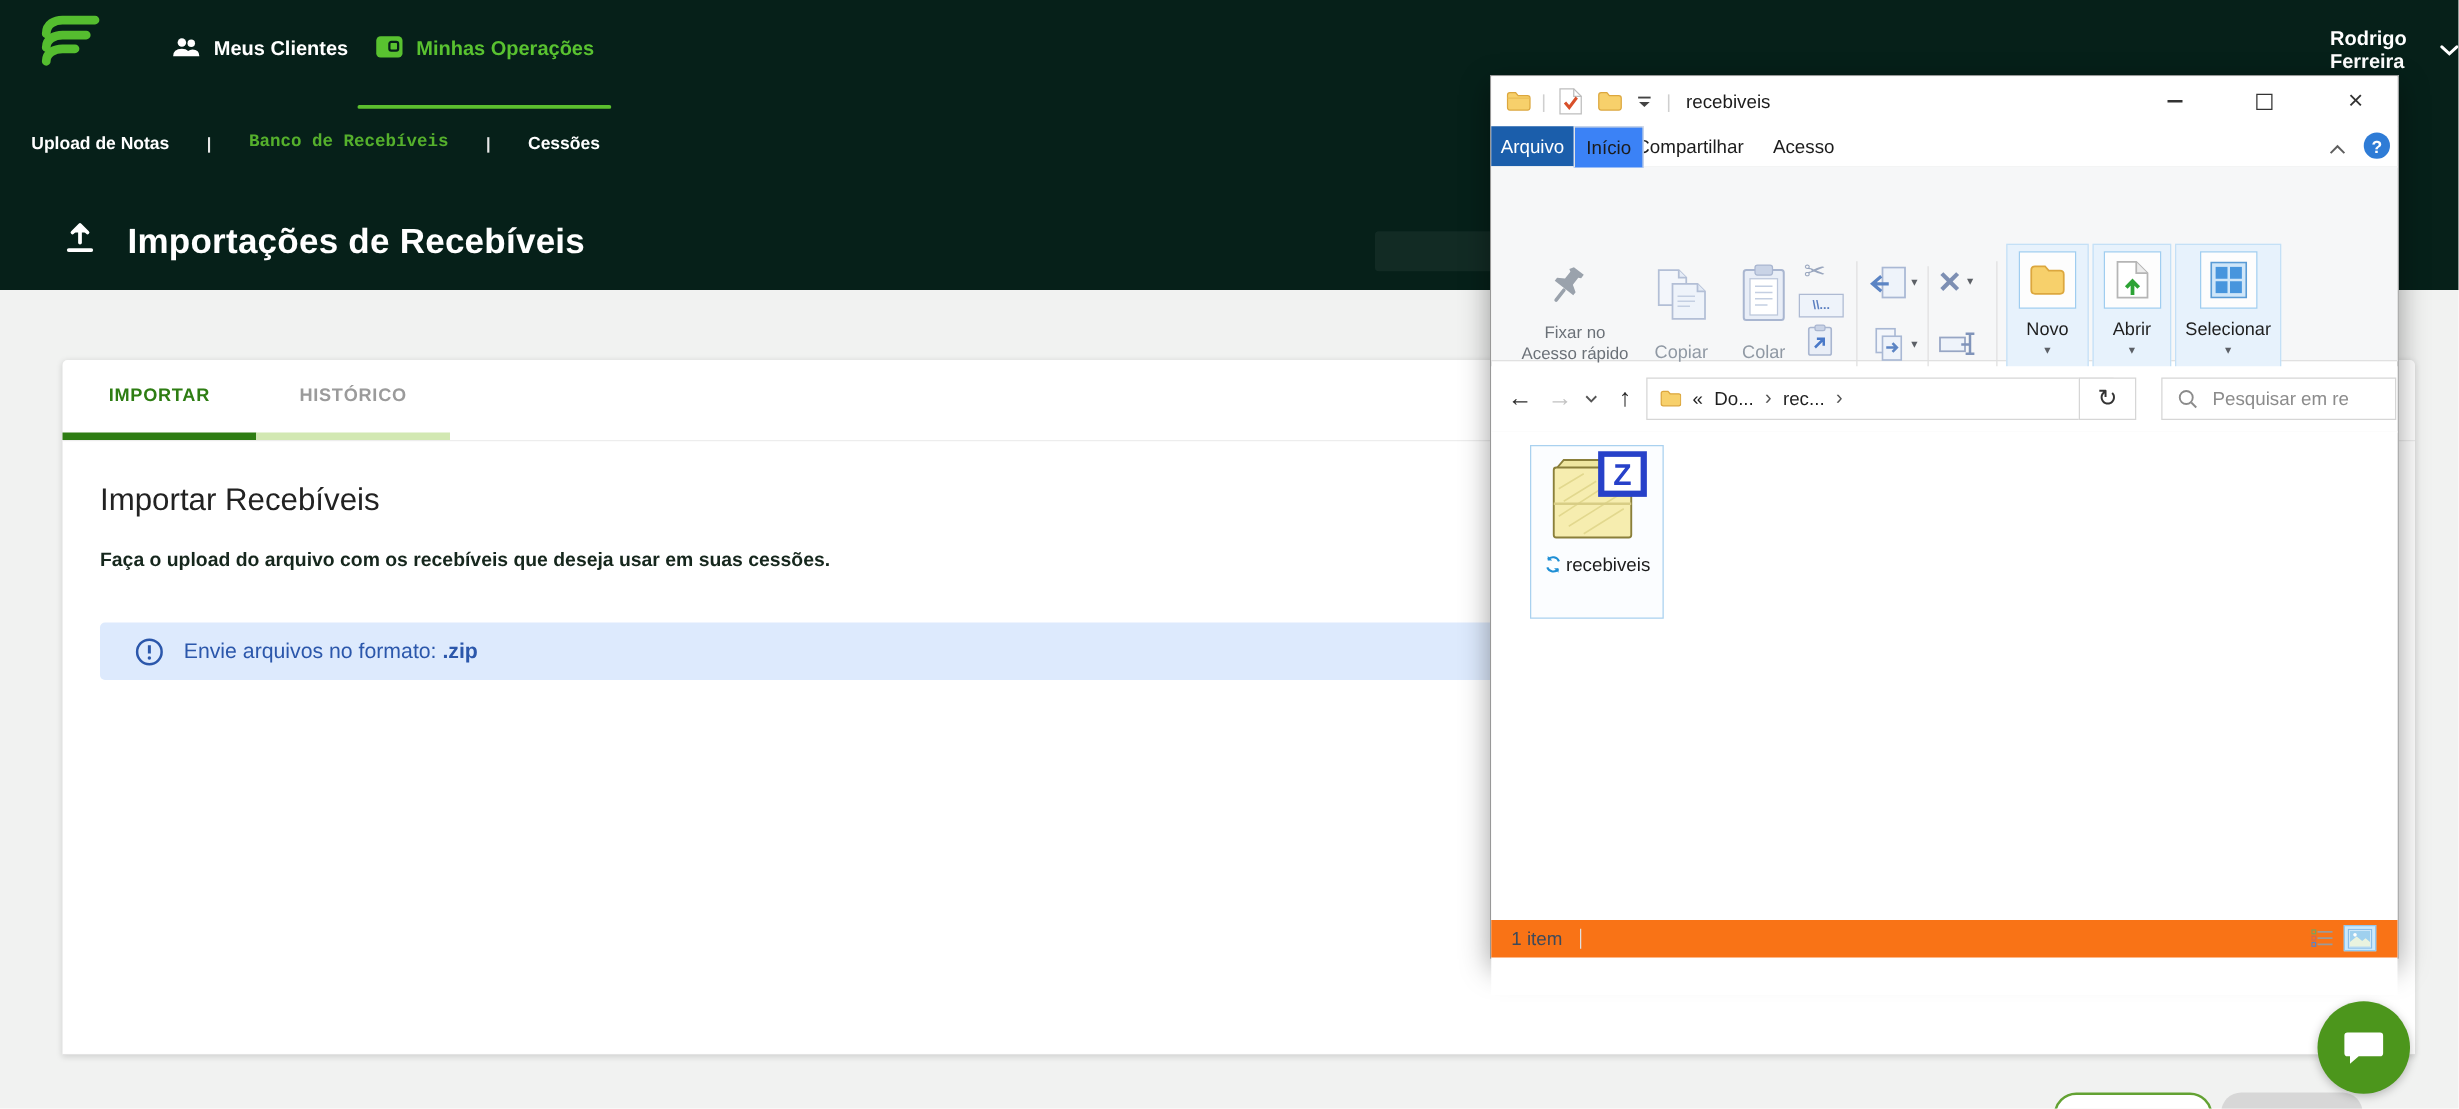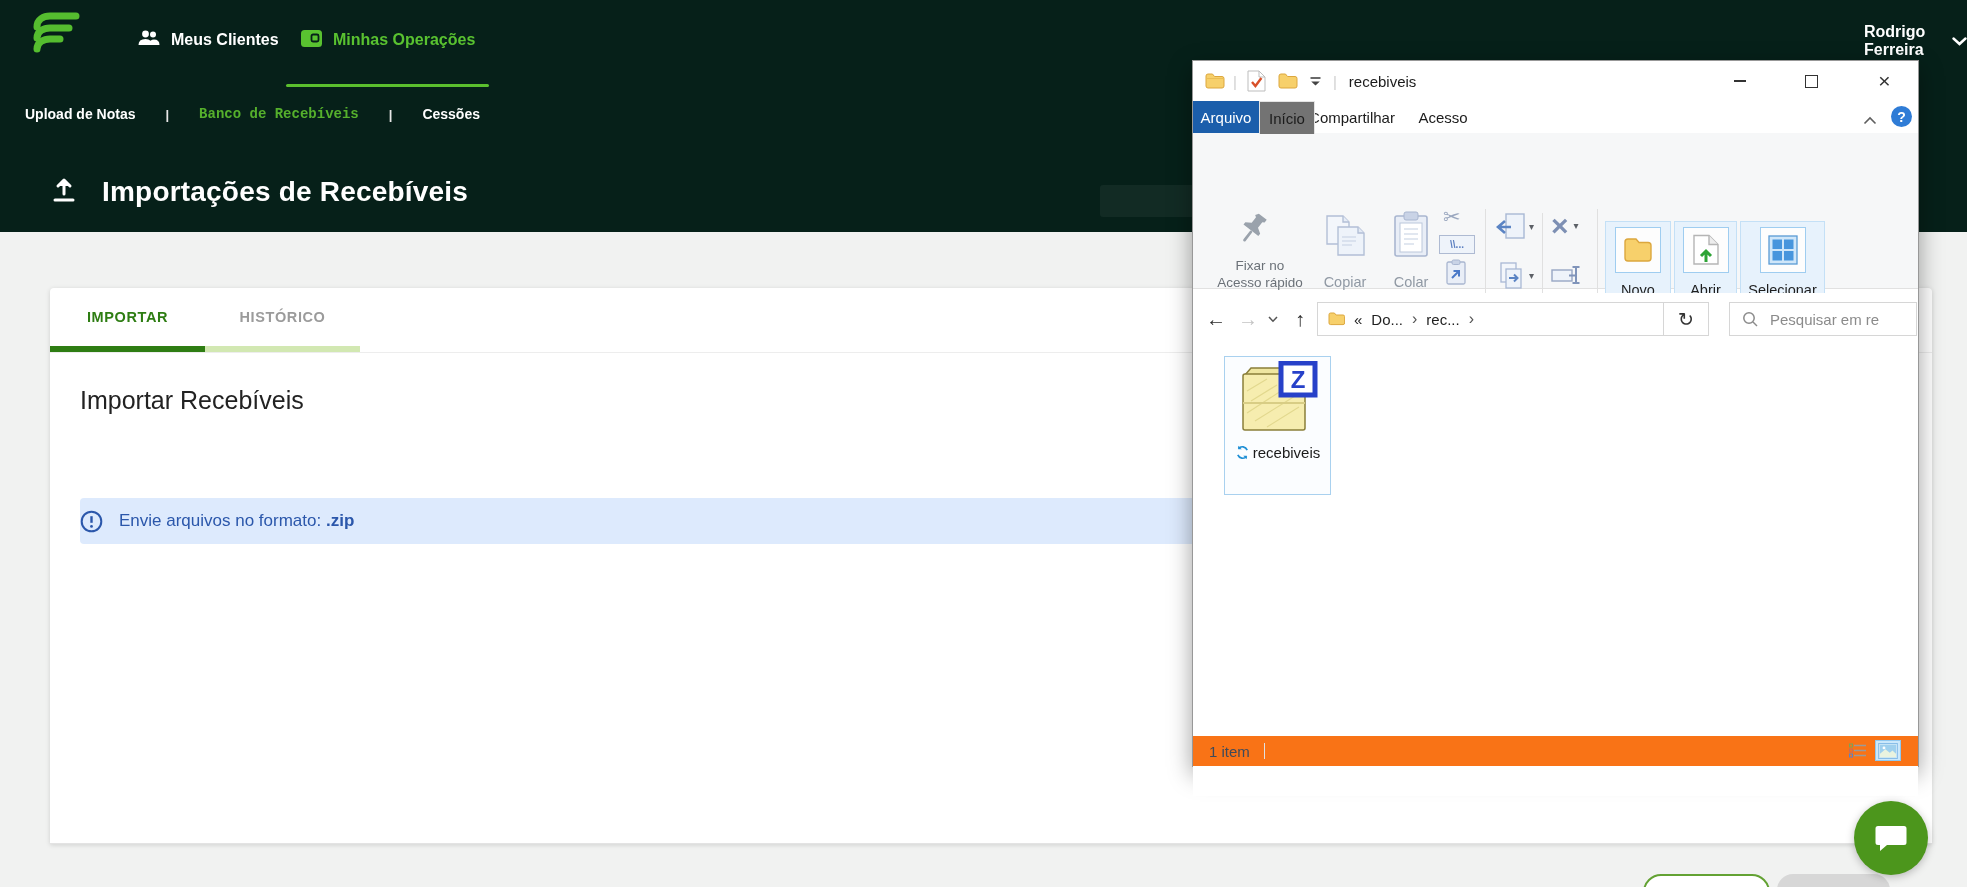--- a/index.html
+++ b/index.html
@@ -21,21 +21,21 @@
   .card{left:50px;top:288px;width:1882px;height:555px;background:#fff;z-index:2;
         box-shadow:0 1px 5px rgba(0,0,0,.14);border-bottom:1px solid #e3e3e3;border-radius:4px 4px 0 0;}
   .tabrow{position:absolute;left:0;top:0;width:100%;height:64px;border-bottom:1px solid #ededed;display:flex;}
   .tab{width:155px;display:flex;align-items:center;justify-content:center;font-size:14.5px;font-weight:700;
        letter-spacing:.6px;color:#9b9b9b;border-bottom:6px solid transparent;box-sizing:border-box;cursor:pointer;}
   .tab.active{color:#2e7d13;border-bottom-color:#2e7d13;}
   .tab.next{border-bottom-color:#d2e8b2;}
   .heading{font-size:25px;color:#222;}
   .desc{font-size:15.5px;font-weight:700;color:#16271d;}
   .banner{left:30px;top:210px;width:1822px;height:46px;background:#ddeafd;border-radius:4px;
-          display:flex;align-items:center;gap:16px;padding-left:0;box-sizing:border-box;}
+          display:flex;align-items:center;gap:16px;padding-left:28px;box-sizing:border-box;}
   .banner-text{font-size:17px;color:#2b57ab;}
   .banner-hl{font-weight:700;}
   .dropzone{left:30px;top:282px;width:1812px;height:243px;background:#dcecca;border:2px dashed #4c8a1e;
             border-radius:14px;box-sizing:border-box;display:flex;flex-direction:column;align-items:center;
             justify-content:center;gap:14px;cursor:pointer;}
   .dz-text{font-size:17px;font-weight:700;color:#3b7c16;text-align:center;line-height:27px;}
   
   .btn-outline{left:1643px;top:874px;width:123px;height:40px;border:2px solid #63a233;border-radius:18px;background:#fff;z-index:2;}
   .btn-gray{left:1777px;top:874px;width:113px;height:40px;border-radius:16px;background:#d7d7d7;z-index:2;}
   
@@ -47,30 +47,30 @@
   .titlebar{position:absolute;left:0;top:0;width:100%;height:40px;background:#fff;display:flex;align-items:center;}
   .qat-pipe{color:#cfcfcf;font-size:15px;}
   .win-title{font-size:15px;color:#1b1b1b;}
   .wc{position:absolute;top:0;width:47px;height:40px;display:flex;align-items:center;justify-content:center;cursor:pointer;}
   .wc .line{width:12px;height:1.5px;background:#333;}
   .wc .boxg{width:11px;height:11px;border:1.4px solid #333;}
   .wc.close{font-size:21px;color:#333;font-weight:400;}
   .rtabs{position:absolute;left:0;top:40px;width:100%;height:32px;background:#fff;border-bottom:1px solid #e4e4e4;}
   .rtab{position:absolute;top:0;height:32px;display:flex;align-items:center;justify-content:center;font-size:15px;cursor:pointer;}
   .rtab.file{background:#1b5eab;color:#fff;}
-  .rtab.active{background:#737373;border:1px solid #e4e4e4;border-bottom:none;height:33px;z-index:2;box-sizing:border-box;}
+  .rtab.active{background:#3b82f6;border:1px solid #e4e4e4;border-bottom:none;height:33px;z-index:2;box-sizing:border-box;}
   .helpq{position:absolute;width:21px;height:21px;border-radius:50%;background:#2f7cd6;color:#fff;font-size:14px;
          font-weight:700;display:flex;align-items:center;justify-content:center;cursor:pointer;}
   .ribbon{position:absolute;left:0;top:72px;width:100%;height:155px;background:#f6f7f8;border-bottom:1px solid #e1e1e1;}
   .rlabel{position:absolute;font-size:13.5px;color:#6b7178;text-align:center;line-height:17px;}
   .rlabel.dim{color:#9099a4;}
   .grouplabel{position:absolute;top:184px;font-size:14px;color:#606060;text-align:center;}
   .vsep{position:absolute;width:1px;background:#e0e0e0;}
   .caret{font-size:10px;color:#5c6066;line-height:10px;}
-  .bigbtn{position:absolute;top:88px;width:66px;height:134px;background:#e7f2fc;border:1px solid #c4e0f6;
+  .bigbtn{position:absolute;top:62px;width:66px;height:134px;background:#e7f2fc;border:1px solid #c4e0f6;
           box-sizing:border-box;display:flex;flex-direction:column;align-items:center;cursor:pointer;}
   .bigbtn .iconbox{margin-top:5px;width:46px;height:46px;background:#fdfdfd;border:1px solid #9fcdf0;
           box-sizing:border-box;display:flex;align-items:center;justify-content:center;}
   .bigbtn .blabel{margin-top:9px;font-size:14.5px;color:#1f1f1f;}
   .navrow{position:absolute;left:0;top:232px;width:100%;height:52px;background:#fff;border-bottom:1px solid #ededed;}
   .navglyph{position:absolute;top:0;height:52px;display:flex;align-items:center;justify-content:center;font-size:20px;cursor:pointer;}
   .addrbox{position:absolute;left:124px;top:9px;width:374px;height:34px;border:1px solid #d6d6d6;background:#fff;
            box-sizing:border-box;display:flex;align-items:center;gap:9px;padding:0 10px;}
   .addr-t{font-size:15px;color:#1f1f1f;white-space:nowrap;cursor:pointer;}
   .addr-sep{font-size:16px;color:#555;}
@@ -160,20 +160,21 @@
     <div class="abs hdr-skel" style="left:1100px;top:185px;width:260px;height:32px;"></div>
   </div>
 
   <div class="abs card">
     <div class="tabrow">
       <div class="tab active">IMPORTAR</div>
       <div class="tab next">HISTÓRICO</div>
     </div>
 
     <div class="abs heading" style="left:30px;top:98px;">Importar Recebíveis</div>
+    <div class="abs desc" style="left:30px;top:152px;">Faça o upload do arquivo com os recebíveis que deseja usar em suas cessões.</div>
 
     <div class="abs banner">
       <span style="display:flex;">
         <svg width="23" height="23" viewBox="0 0 23 23" fill="none" stroke="#2b57ab" stroke-width="2">
           <circle cx="11.5" cy="11.5" r="9.8"></circle>
             <path d="M11.5 6.2 v6.6" stroke-width="2.4"></path>
             <circle cx="11.5" cy="16.4" r="1.4" fill="#2b57ab" stroke="none"></circle>
         </svg>
       </span>
       <span class="banner-text">

